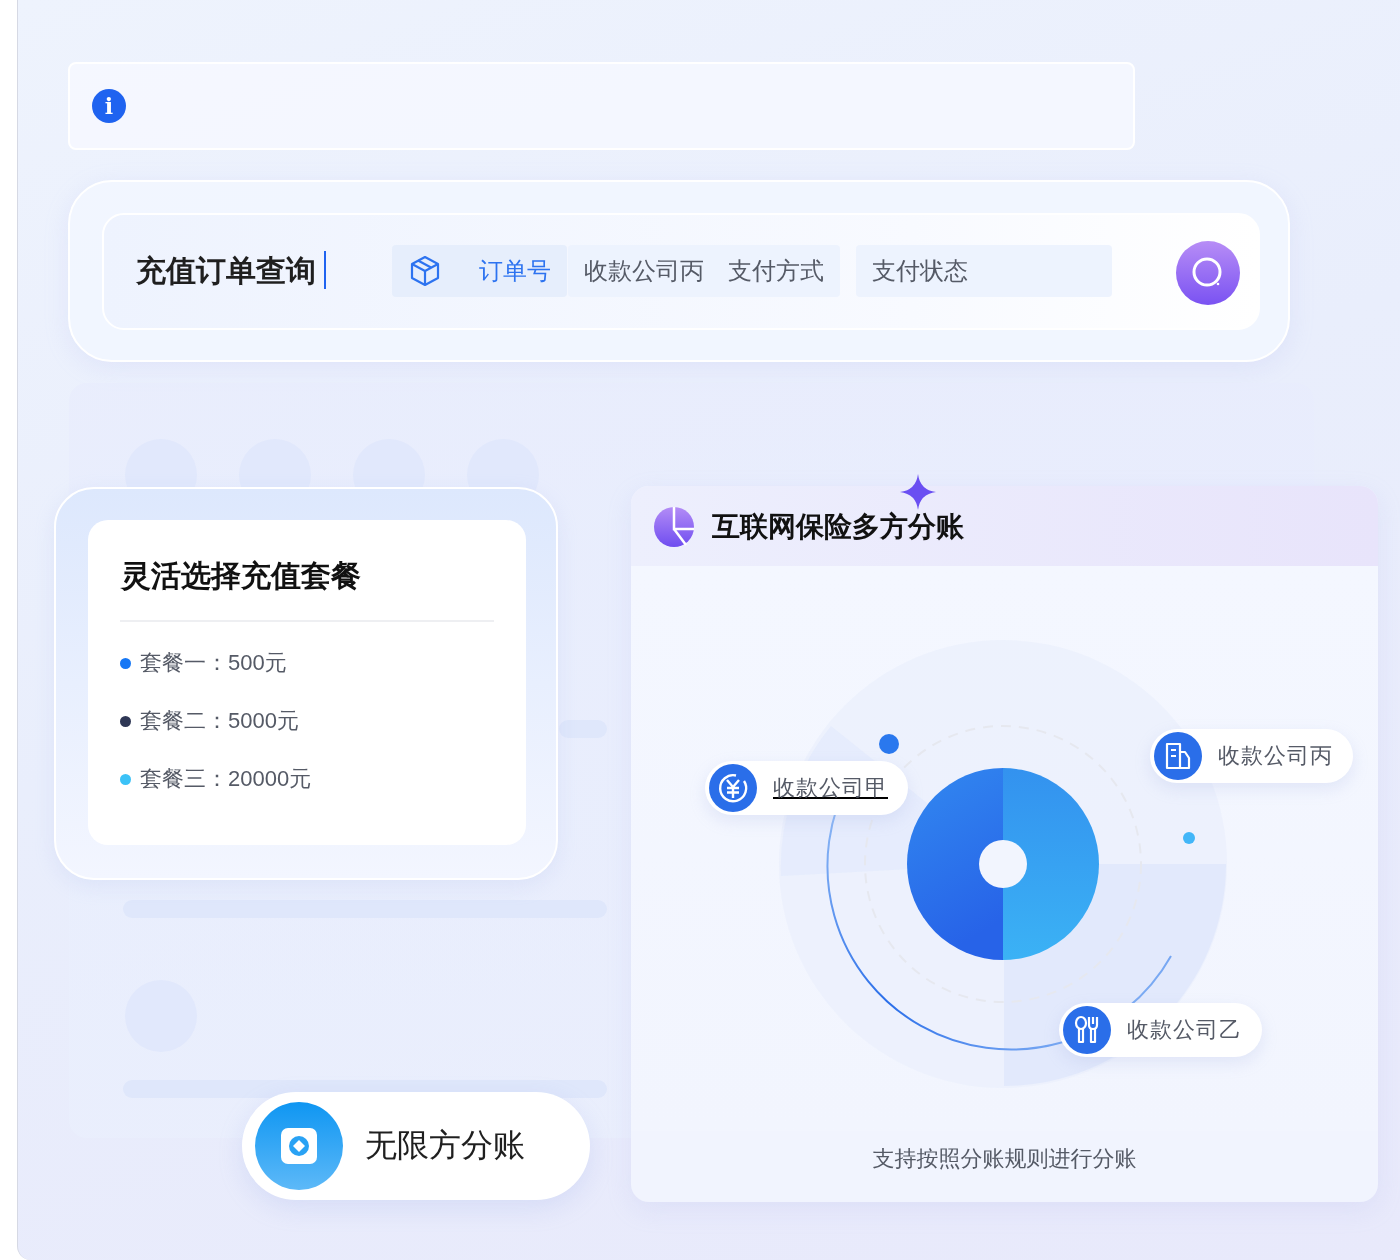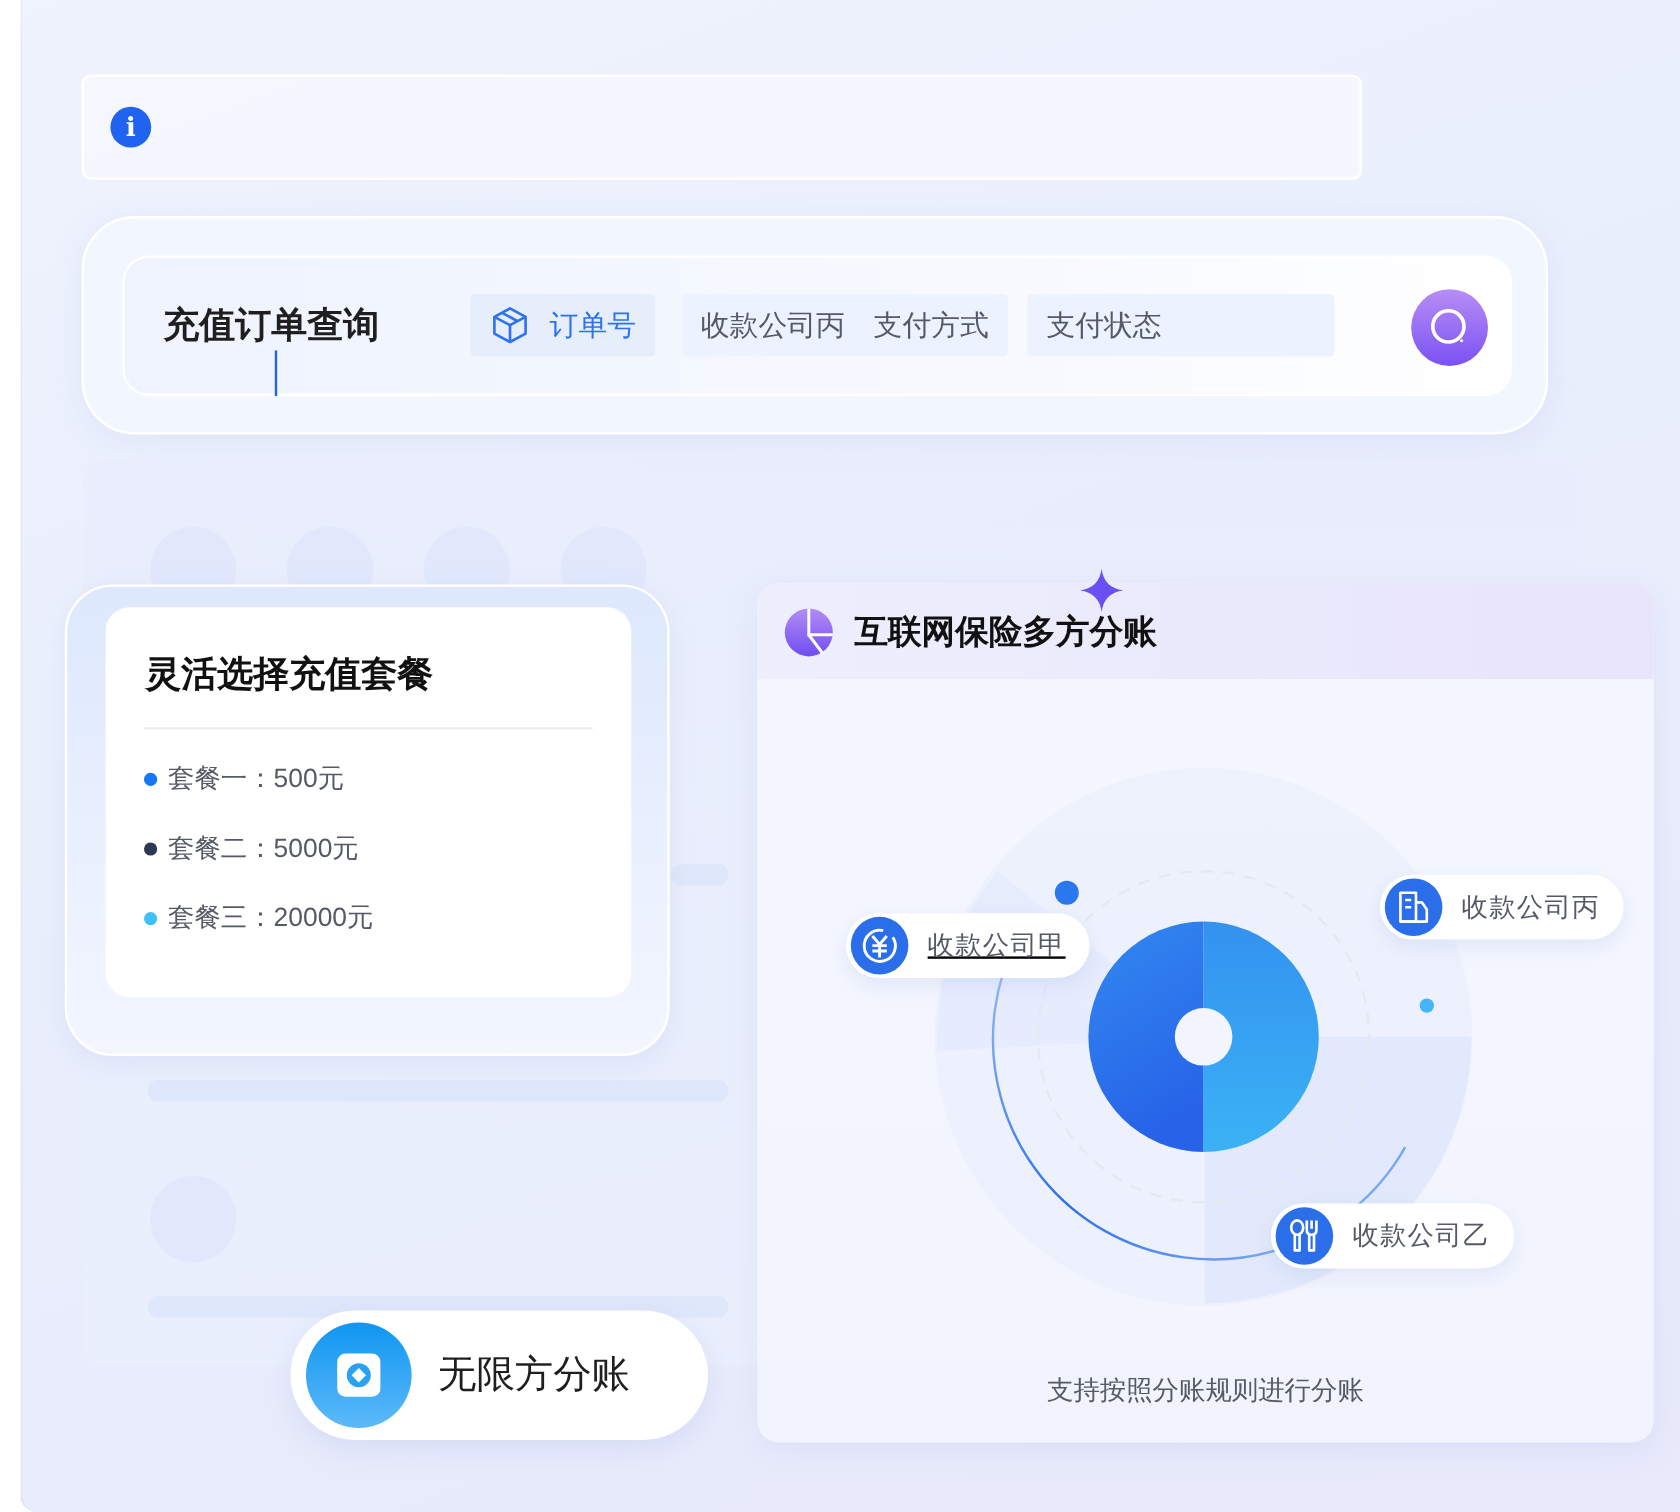--- a/index.html
+++ b/index.html
@@ -34,29 +34,29 @@
     border: 2px solid #ffffff; border-radius: 44px;
     box-shadow: 0 6px 24px rgba(170,180,240,0.18);
   }
   .search-inner {
     position: absolute; left: 32px; top: 31px; width: 1158px; height: 117px;
     background: linear-gradient(90deg, #eef3fe 0%, #f8faff 70%, #ffffff 100%);
     border: 2px solid #ffffff; border-radius: 22px;
   }
   .search-title {
     position: absolute; left: 32px; top: 36px; font-size: 30px; font-weight: bold; color: #1f1f1f;
-    display: flex; align-items: center; flex-direction: column;
+    display: flex; align-items: flex-start;
   }
   .caret { display: inline-block; width: 2px; height: 38px; background: #1f63f0; margin-left: 8px; }
   .chip {
     position: absolute; top: 30px; height: 52px; border-radius: 4px;
     background: #edf3fe; display: flex; align-items: center; padding: 0 16px;
     font-size: 24px; color: #555a66;
   }
-  .chip.active { color: #2d73f0; background: #e6eefc; }
+  .chip.active { color: #2d73f0; background: #e6eefc; gap: 21px; }
   .chip.active svg { margin-right: 16px; }
   .search-btn {
     position: absolute; right: 18px; top: 26px; width: 64px; height: 64px; border-radius: 50%;
     background: linear-gradient(180deg, #b78df6 0%, #7a52f2 100%);
     display: flex; align-items: center; justify-content: center;
   }
 
   
   .bg-card {
     position: absolute; left: 68px; top: 383px; width: 1245px; height: 755px;
@@ -67,21 +67,21 @@
   .ph-bar { position: absolute; height: 18px; border-radius: 9px; background: #dfe7fb; }
 
   
   .pkg-outer {
     position: absolute; left: 53px; top: 487px; width: 504px; height: 393px;
     background: linear-gradient(180deg, #dde8fd 0%, #f3f6ff 100%);
     border: 2px solid #ffffff; border-radius: 40px;
     box-shadow: 0 6px 20px rgba(170,185,235,0.2);
   }
   .pkg-inner {
-    position: absolute; left: 32px; top: 17px; width: 438px; height: 325px;
+    position: absolute; left: 32px; top: 31px; width: 438px; height: 325px;
     background: #ffffff; border-radius: 20px;
   }
   .pkg-title { position: absolute; left: 33px; top: 36px; font-size: 30px; font-weight: bold; color: #111; }
   .pkg-divider { position: absolute; left: 32px; top: 100px; width: 374px; height: 2px; background: #eeeff2; }
   .pkg-item { position: absolute; left: 32px; display: flex; align-items: center; font-size: 22px; color: #555a66; }
   .pkg-dot { width: 11px; height: 11px; border-radius: 50%; margin-right: 9px; }
 
   
   .pill {
     position: absolute; left: 241px; top: 1092px; width: 348px; height: 108px;

